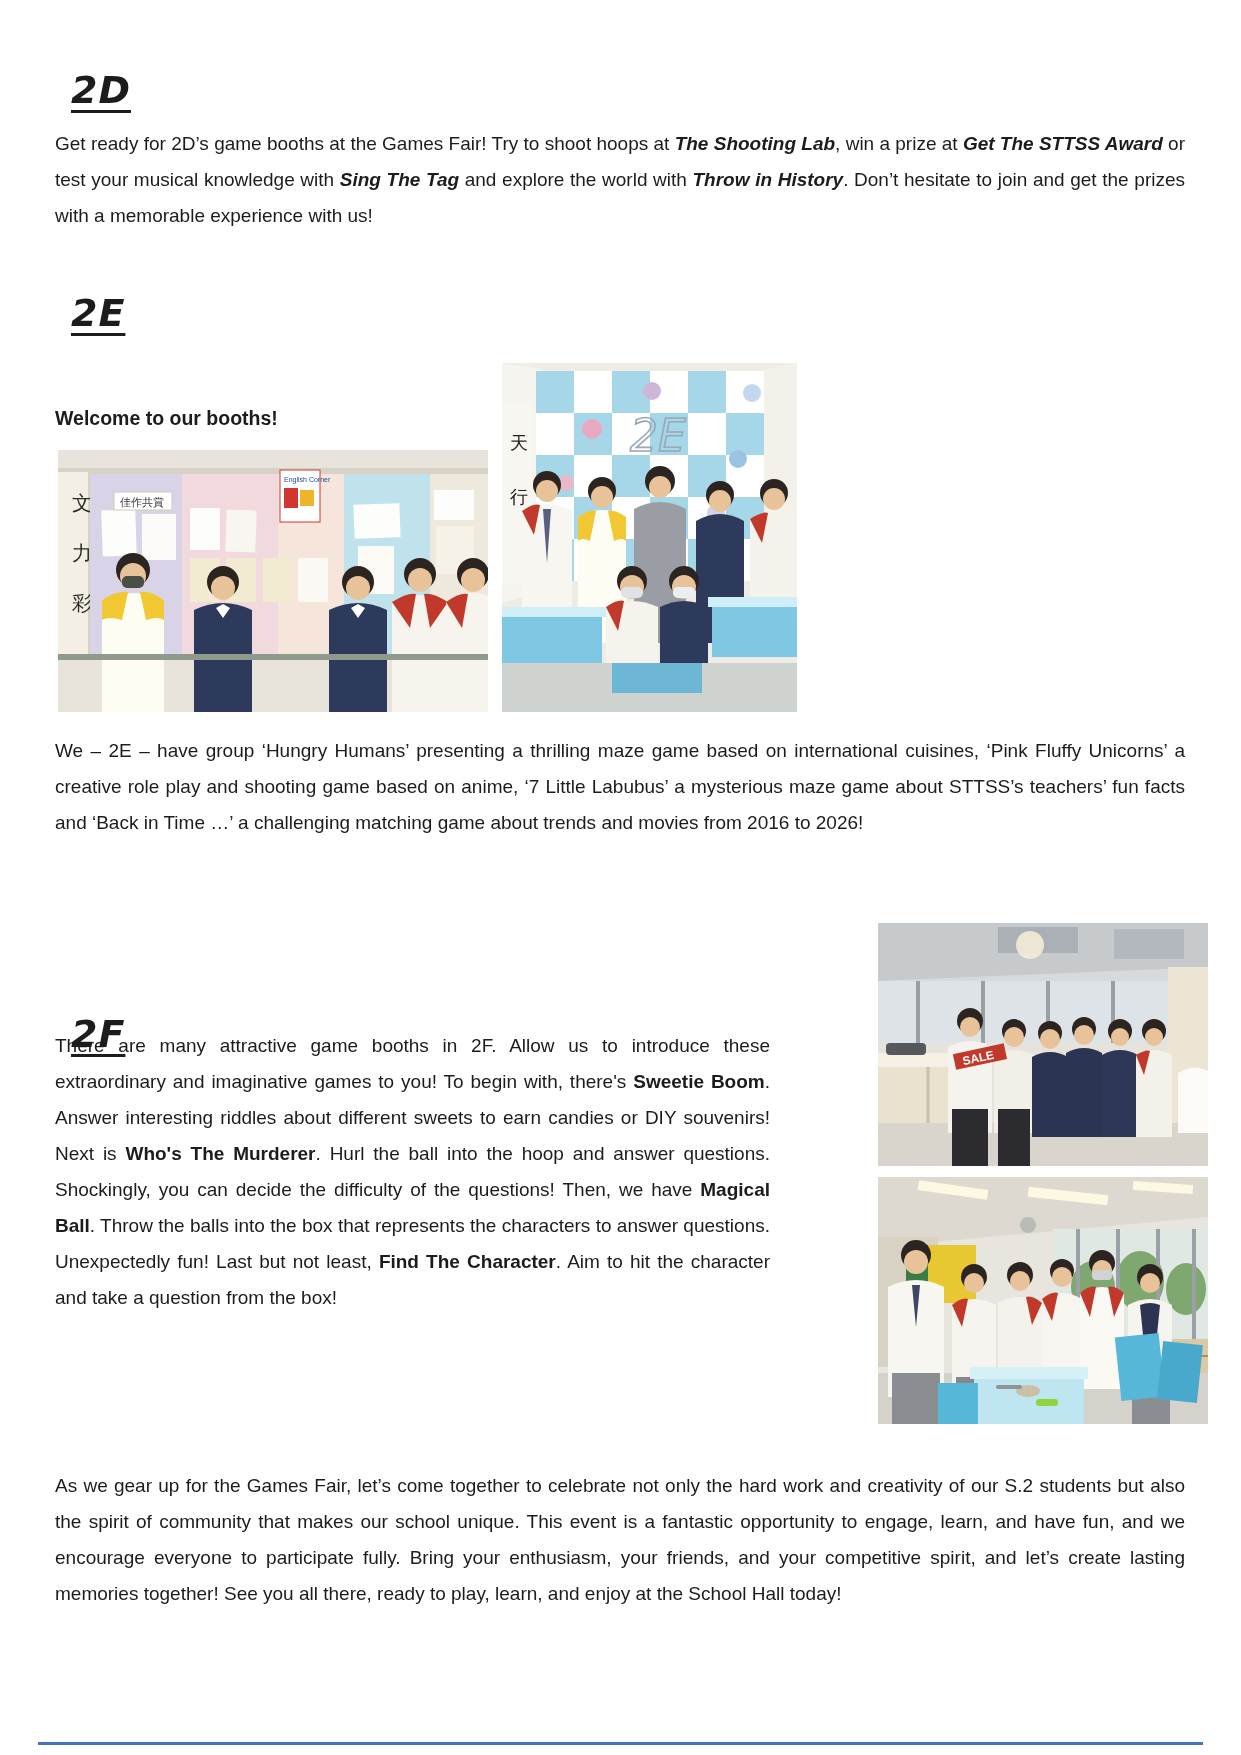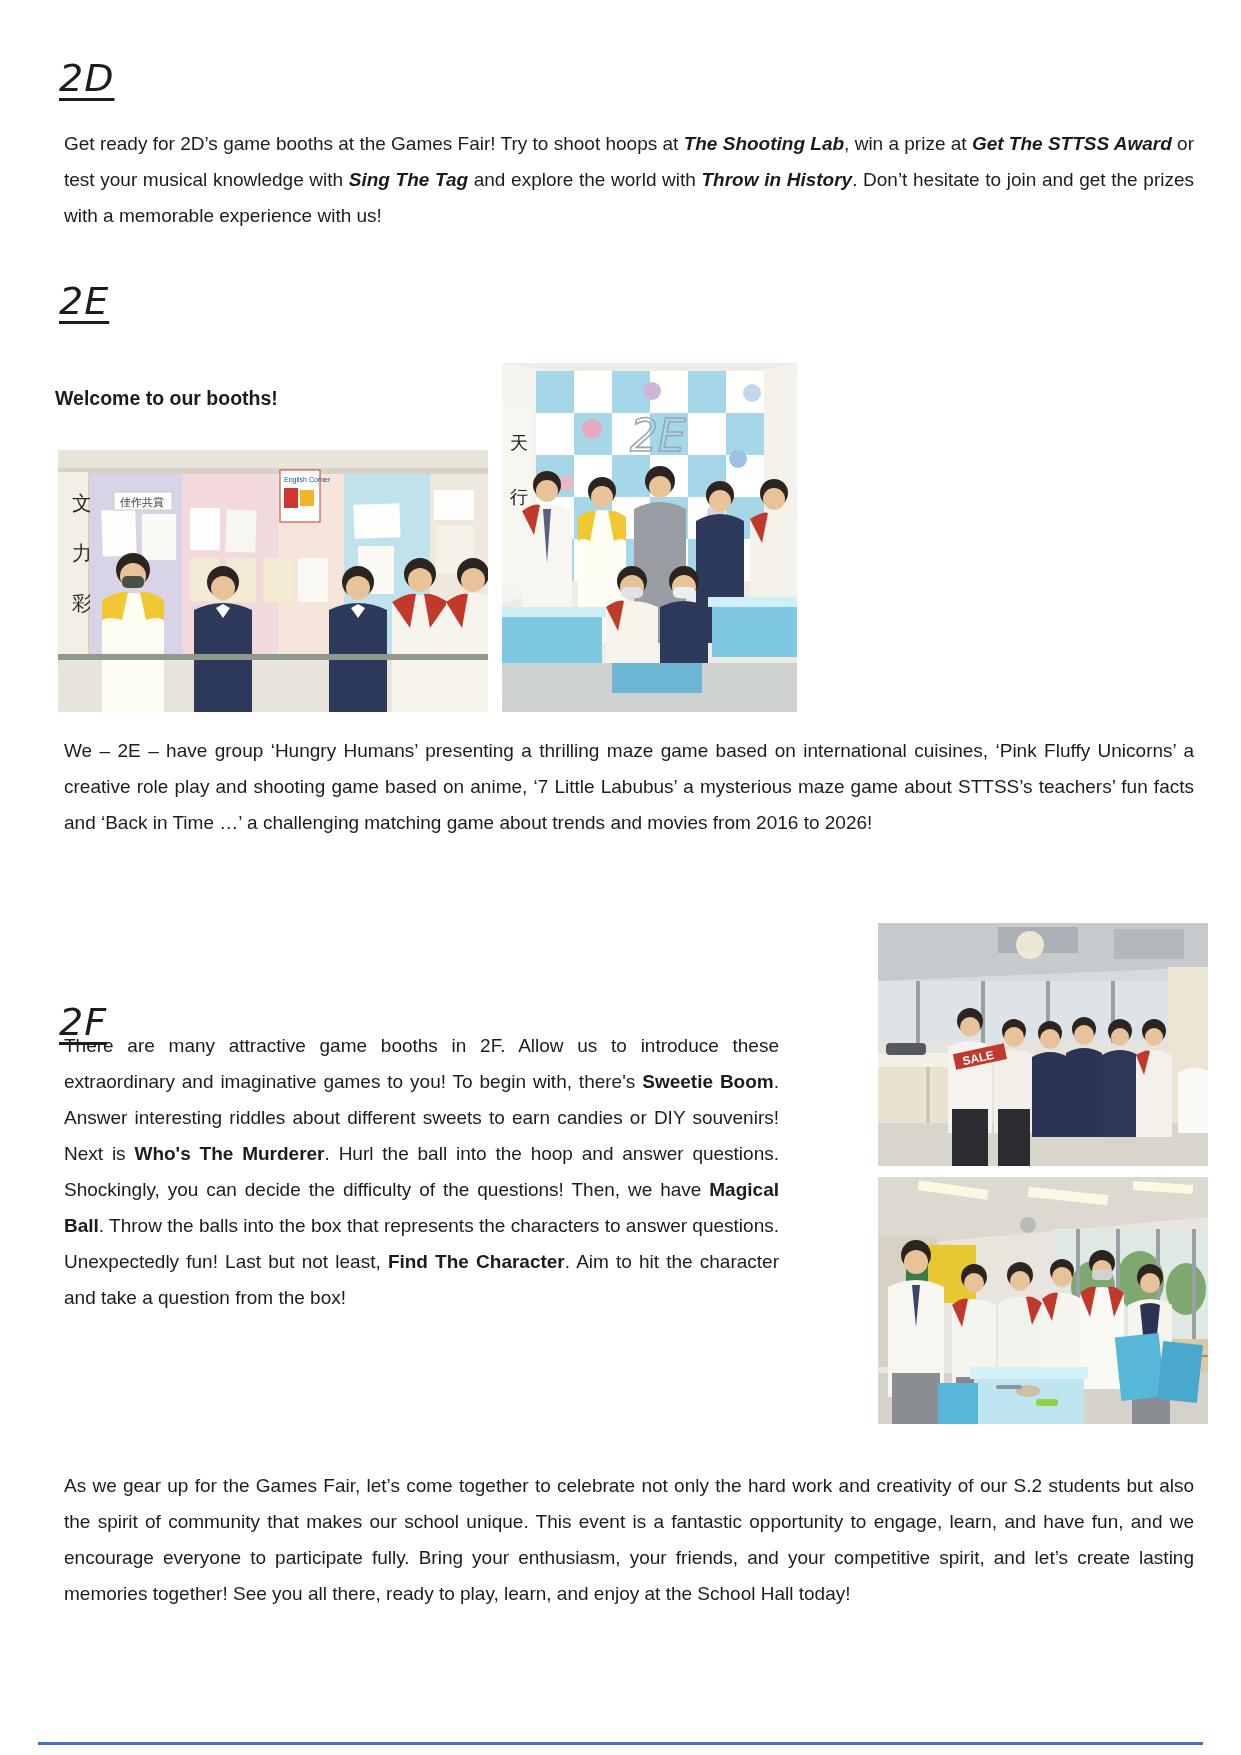--- a/index.html
+++ b/index.html
@@ -5,35 +5,35 @@
   html,body{margin:0;padding:0;background:#ffffff;}
   .page{
     position:relative;
     width:1241px;height:1755px;
     background:#ffffff;
     font-family:"Liberation Sans",sans-serif;
     color:#1c1c1c;
     overflow:hidden;
   }
   .hw{
-    position:absolute;left:55px;margin:4px;
+    position:absolute;left:55px;margin:16px;
     font-family:"DejaVu Sans",sans-serif;
-    font-style:italic;font-weight:400;
+    font-style:italic;font-weight:700;
     font-size:38px;line-height:1;
     text-decoration:underline;
     text-decoration-thickness:3px;
     text-underline-offset:7px;
     letter-spacing:1px;
   }
   .body{
     position:absolute;left:55px;margin:0;
     font-size:19px;line-height:36px;
     width:1130px;
   }
-  .just{text-align:justify;text-justify:inter-word;margin-left:9px;}
+  .just{text-align:justify;text-justify:inter-word;}
   .bold{font-weight:700;font-size:19.5px;}
   .photo{
     position:absolute;
     overflow:hidden;
     background:#ddd;
   }
   .photo svg{display:block;}
   .footer-rule{
     position:absolute;left:38px;top:1742px;
     width:1165px;height:3px;
@@ -41,21 +41,21 @@
 </style>
 </head>
 <body>
 
 <div class="page">
 
   <h1 class="hw" style="top:55px">2D</h1>
   <p class="body just" style="top:126px"><span>Get ready for 2D’s game booths at the Games Fair! Try to shoot hoops at </span><span style="font-weight: 700; font-style: italic;">The Shooting Lab</span><span>, win a prize at </span><span style="font-weight: 700; font-style: italic;">Get The STTSS Award</span><span> or test your musical knowledge with </span><span style="font-weight: 700; font-style: italic;">Sing The Tag</span><span> and explore the world with </span><span style="font-weight: 700; font-style: italic;">Throw in History</span><span>. Don’t hesitate to join and get the prizes with a memorable experience with us!</span></p>
 
   <h1 class="hw" style="top:278px">2E</h1>
-  <p class="body bold" style="top:380px">Welcome to our booths!</p>
+  <p class="body bold" style="top:400px">Welcome to our booths!</p>
 
   <div class="photo" style="left:58px;top:450px;width:430px;height:262px">
     <svg width="430" height="262" viewBox="0 0 430 262" xmlns="http://www.w3.org/2000/svg">
       <rect width="430" height="262" fill="#e9e4db"></rect>
       <rect x="0" y="18" width="430" height="190" fill="#d8d2c6"></rect>
       <rect x="0" y="22" width="30" height="182" fill="#f3efe4"></rect>
       <text x="14" y="60" font-size="20" fill="#2a2a2a" font-family="DejaVu Sans, sans-serif">文</text>
       <text x="14" y="110" font-size="20" fill="#2a2a2a" font-family="DejaVu Sans, sans-serif">力</text>
       <text x="14" y="160" font-size="20" fill="#2a2a2a" font-family="DejaVu Sans, sans-serif">彩</text>
       <rect x="32" y="24" width="92" height="180" fill="#d9d3e8"></rect>

